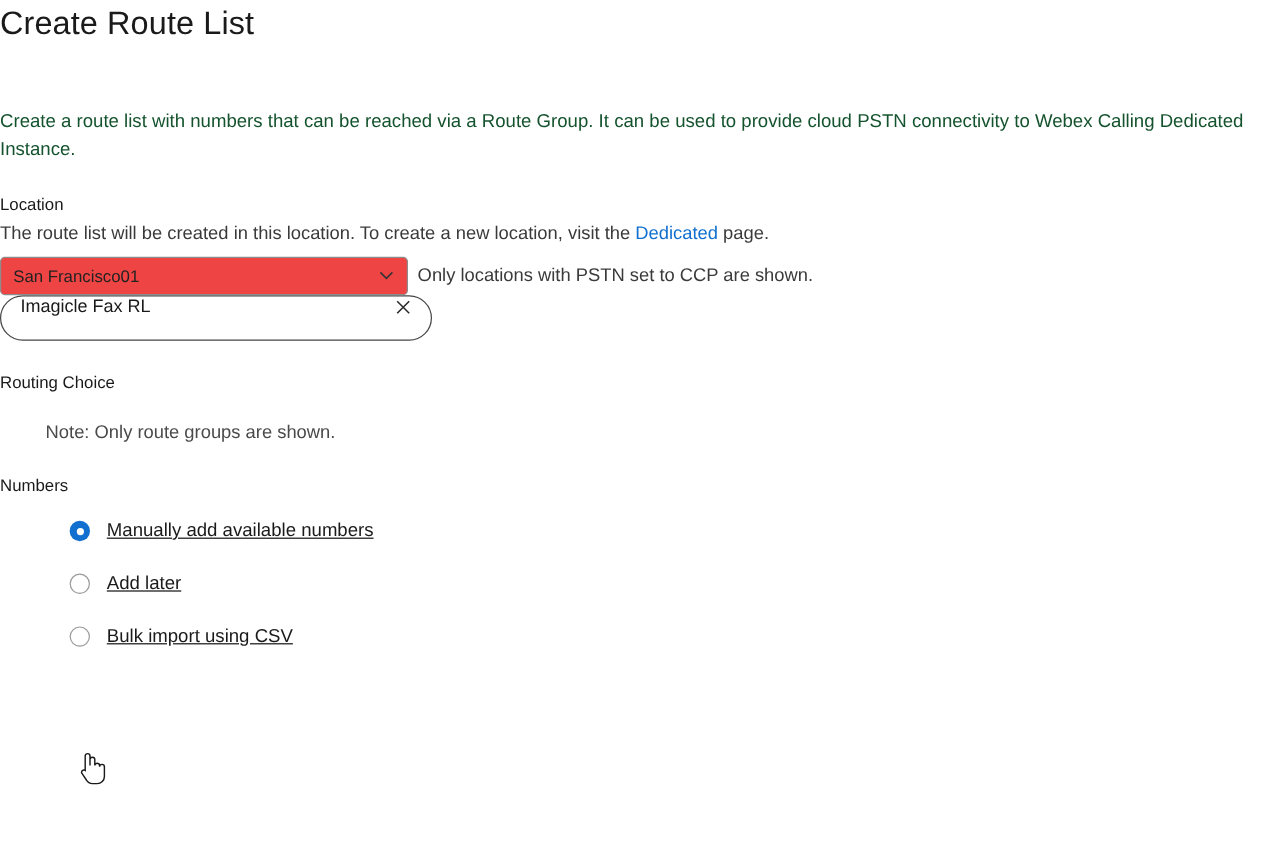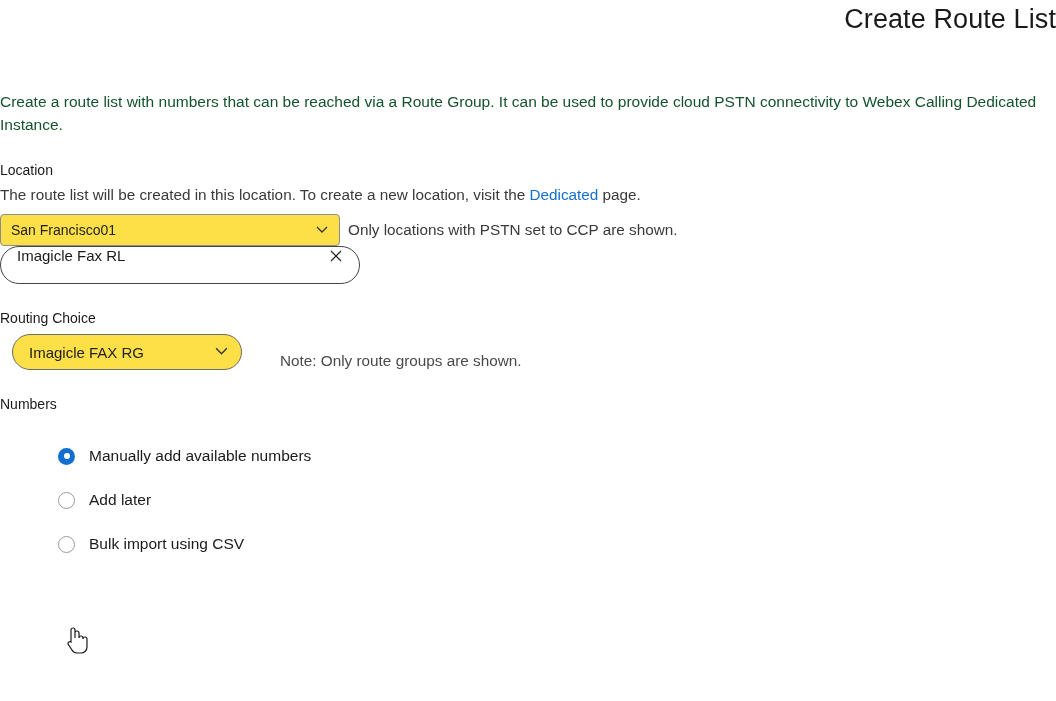--- a/index.html
+++ b/index.html
@@ -10,21 +10,21 @@
     width: 1056px;
     height: 701px;
     background: #ffffff;
     font-family: "Liberation Sans", sans-serif;
     color: #121212;
     overflow: hidden;
     position: relative;
   }
 
   .page-title {
-    text-align: right;
+    text-align: left;
     font-size: 27px;
     font-weight: 400;
     color: #1a1a1a;
     margin: 0;
     padding-top: 4px;
     letter-spacing: 0.1px;
   }
 
   .content {
     padding: 0 6px 0 0;
@@ -65,21 +65,21 @@
   
   .select-wrap {
     position: relative;
     display: inline-block;
   }
   .select-box {
     box-sizing: border-box;
     height: 32px;
     border: 1px solid #8c8c8c;
     border-radius: 4px;
-    background: #fde047;
+    background: #ef4444;
     display: flex;
     align-items: center;
     padding: 0 10px;
     font-size: 14px;
     color: #222;
   }
   .select-box.location {
     width: 340px;
   }
   .select-box .caret {
@@ -135,23 +135,23 @@
     margin-top: 18px;
   }
 
   
   .radio-group {
     margin-top: 22px;
     margin-left: 58px;
   }
   .radio-item {
     display: flex;
-    align-items: center;
     height: 44px;
     cursor: pointer;
+    text-decoration: underline;
   }
   .radio {
     width: 17px;
     height: 17px;
     border-radius: 50%;
     border: 1.6px solid #9a9a9a;
     box-sizing: border-box;
     background: #fff;
     position: relative;
     flex: none;
@@ -219,28 +219,20 @@
     <span class="value" title="Name">Imagicle Fax RL</span>
     <span class="clear-x">
       <svg width="16" height="16" viewBox="0 0 16 16">
           <path d="M3 3 L13 13 M13 3 L3 13" stroke="#2a2a2a" stroke-width="1.3" fill="none"></path>
         </svg>
     </span>
   </div>
 
   <h2 class="section-heading mt-28">Routing Choice</h2>
   <div class="row">
-    <div class="select-box routing">
-      <span>Imagicle FAX  RG</span>
-      <span class="caret">
-        <svg width="15" height="15" viewBox="0 0 14 14">
-            <path d="M2 5 L7 10 L12 5" fill="none" stroke="#333" stroke-width="1.3"></path>
-          </svg>
-      </span>
-    </div>
     <span class="routing-note">Note: Only route groups are shown.</span>
   </div>
 
   <h2 class="section-heading mt-28">Numbers</h2>
 
   <div class="radio-group">
     <div class="radio-item">
       <span class="radio selected"></span>
       <span class="radio-label">Manually add available numbers</span>
     </div>

